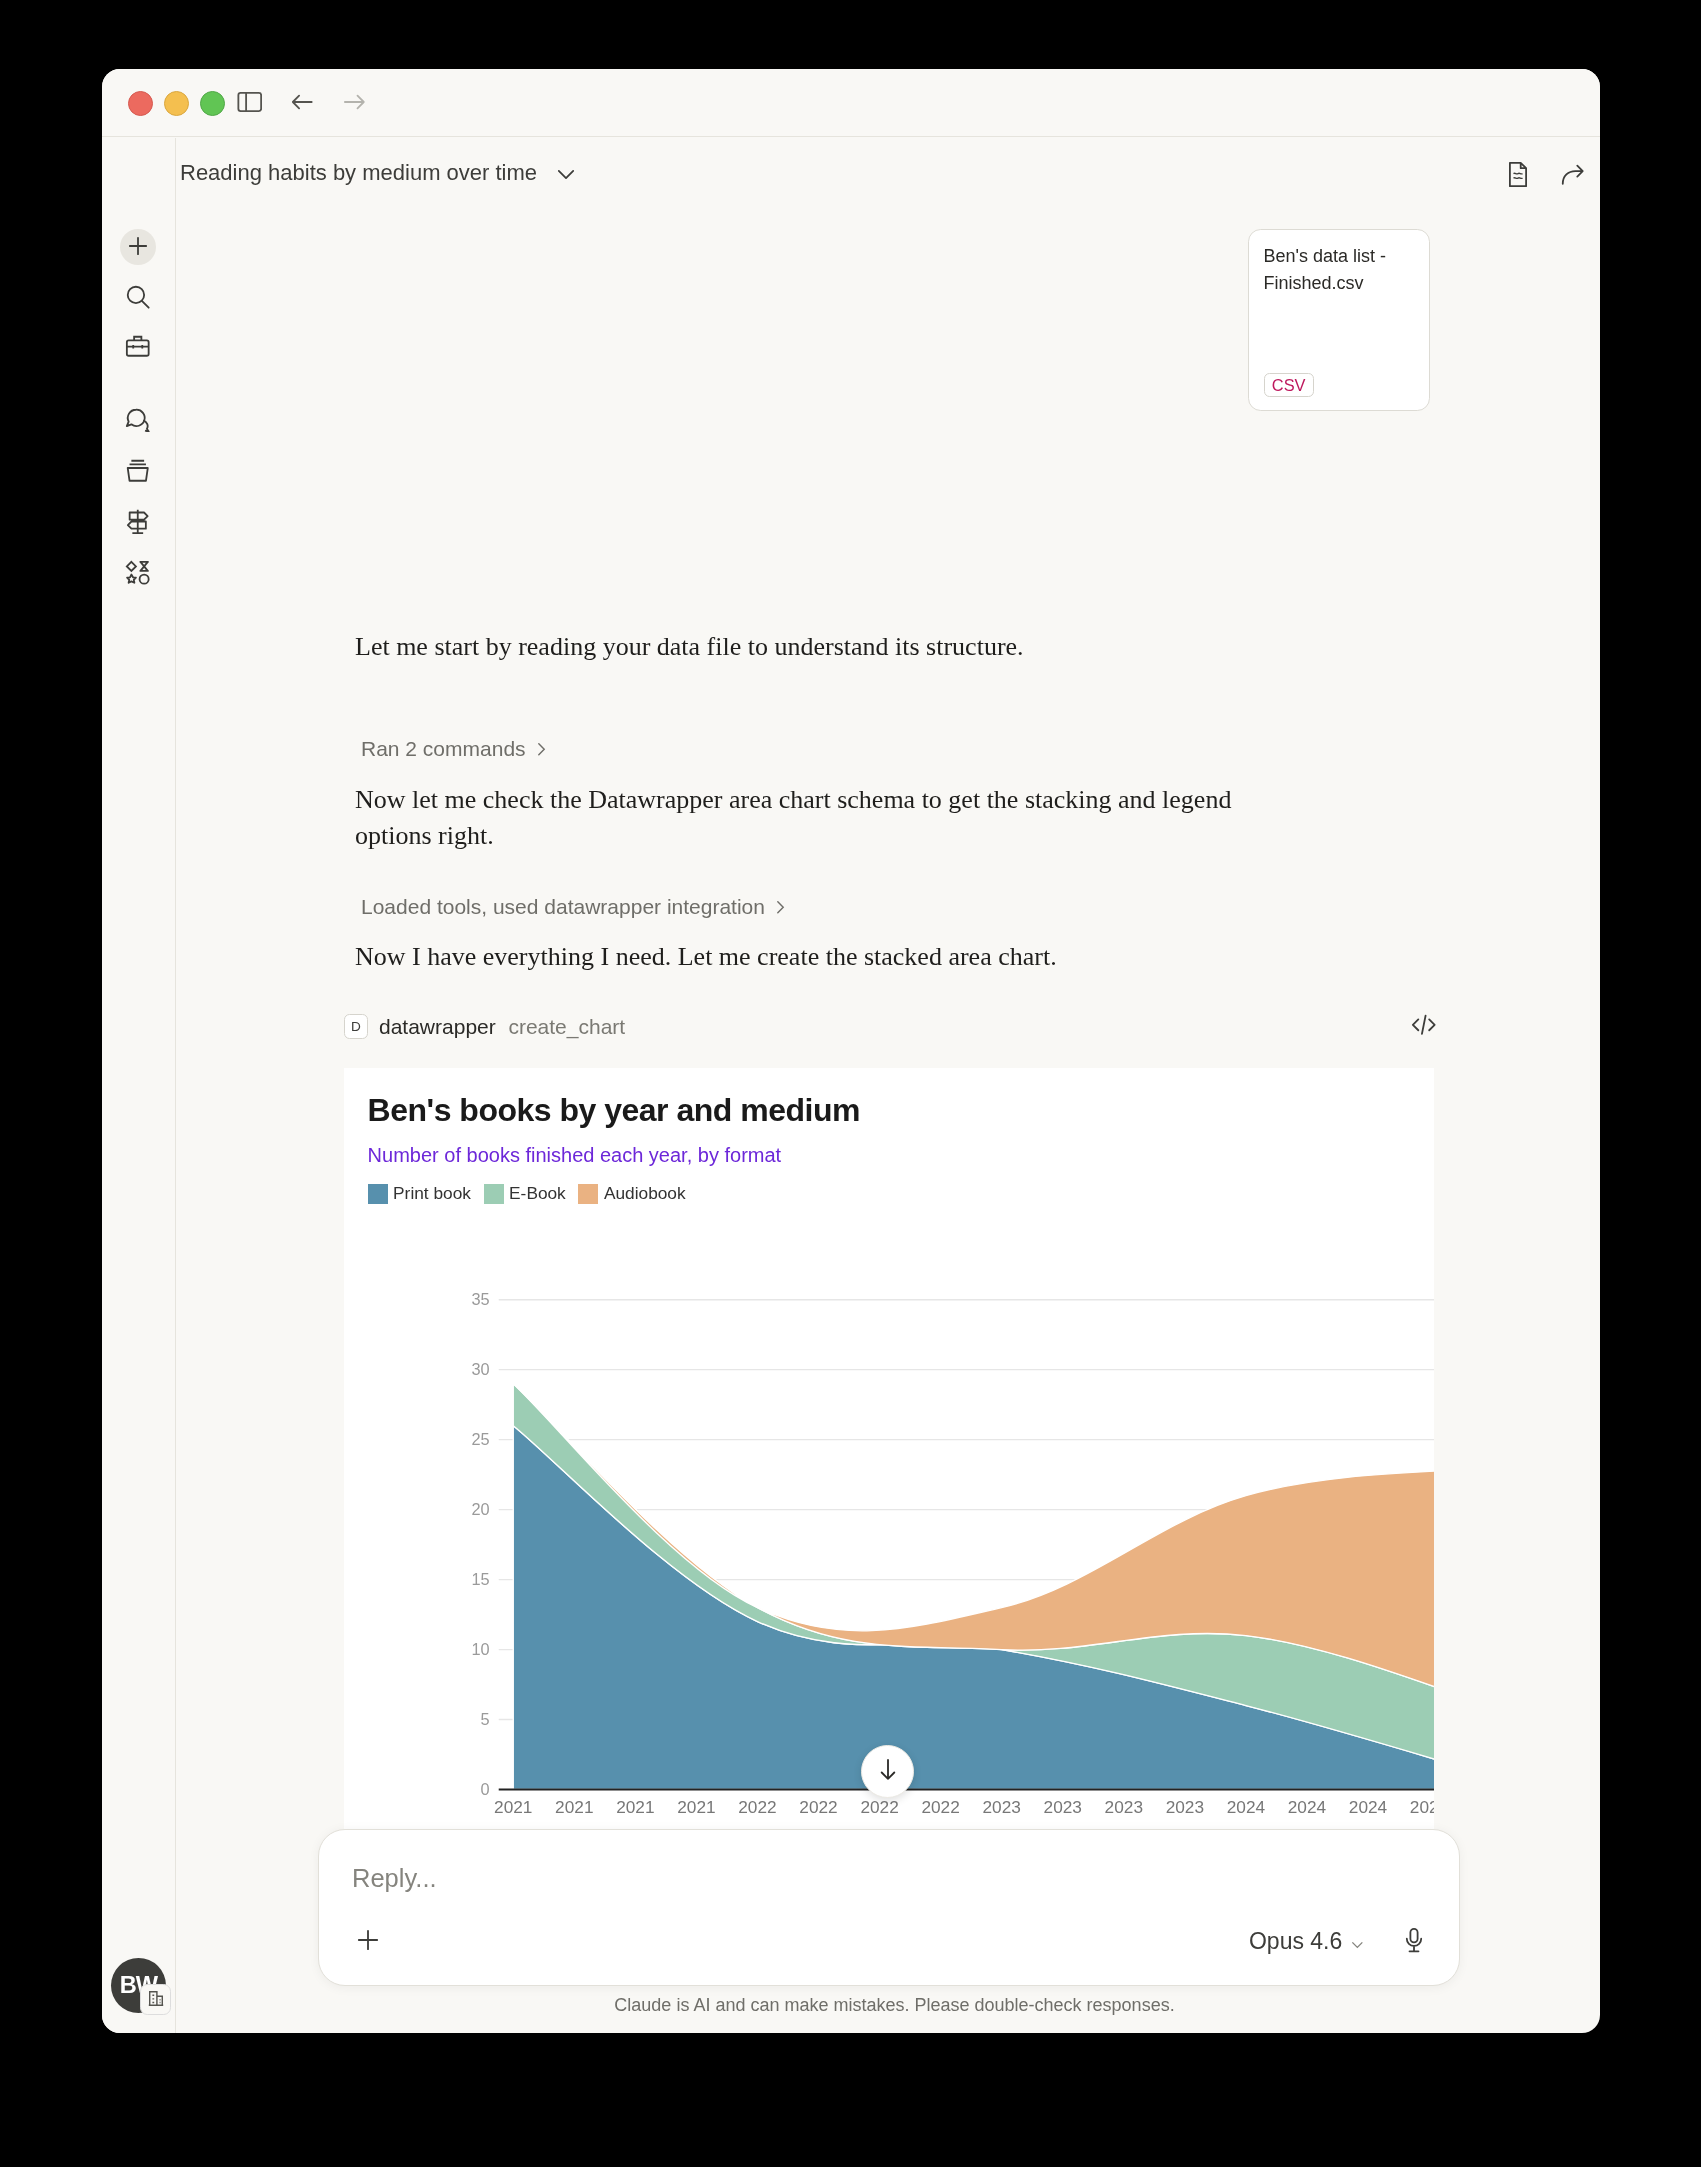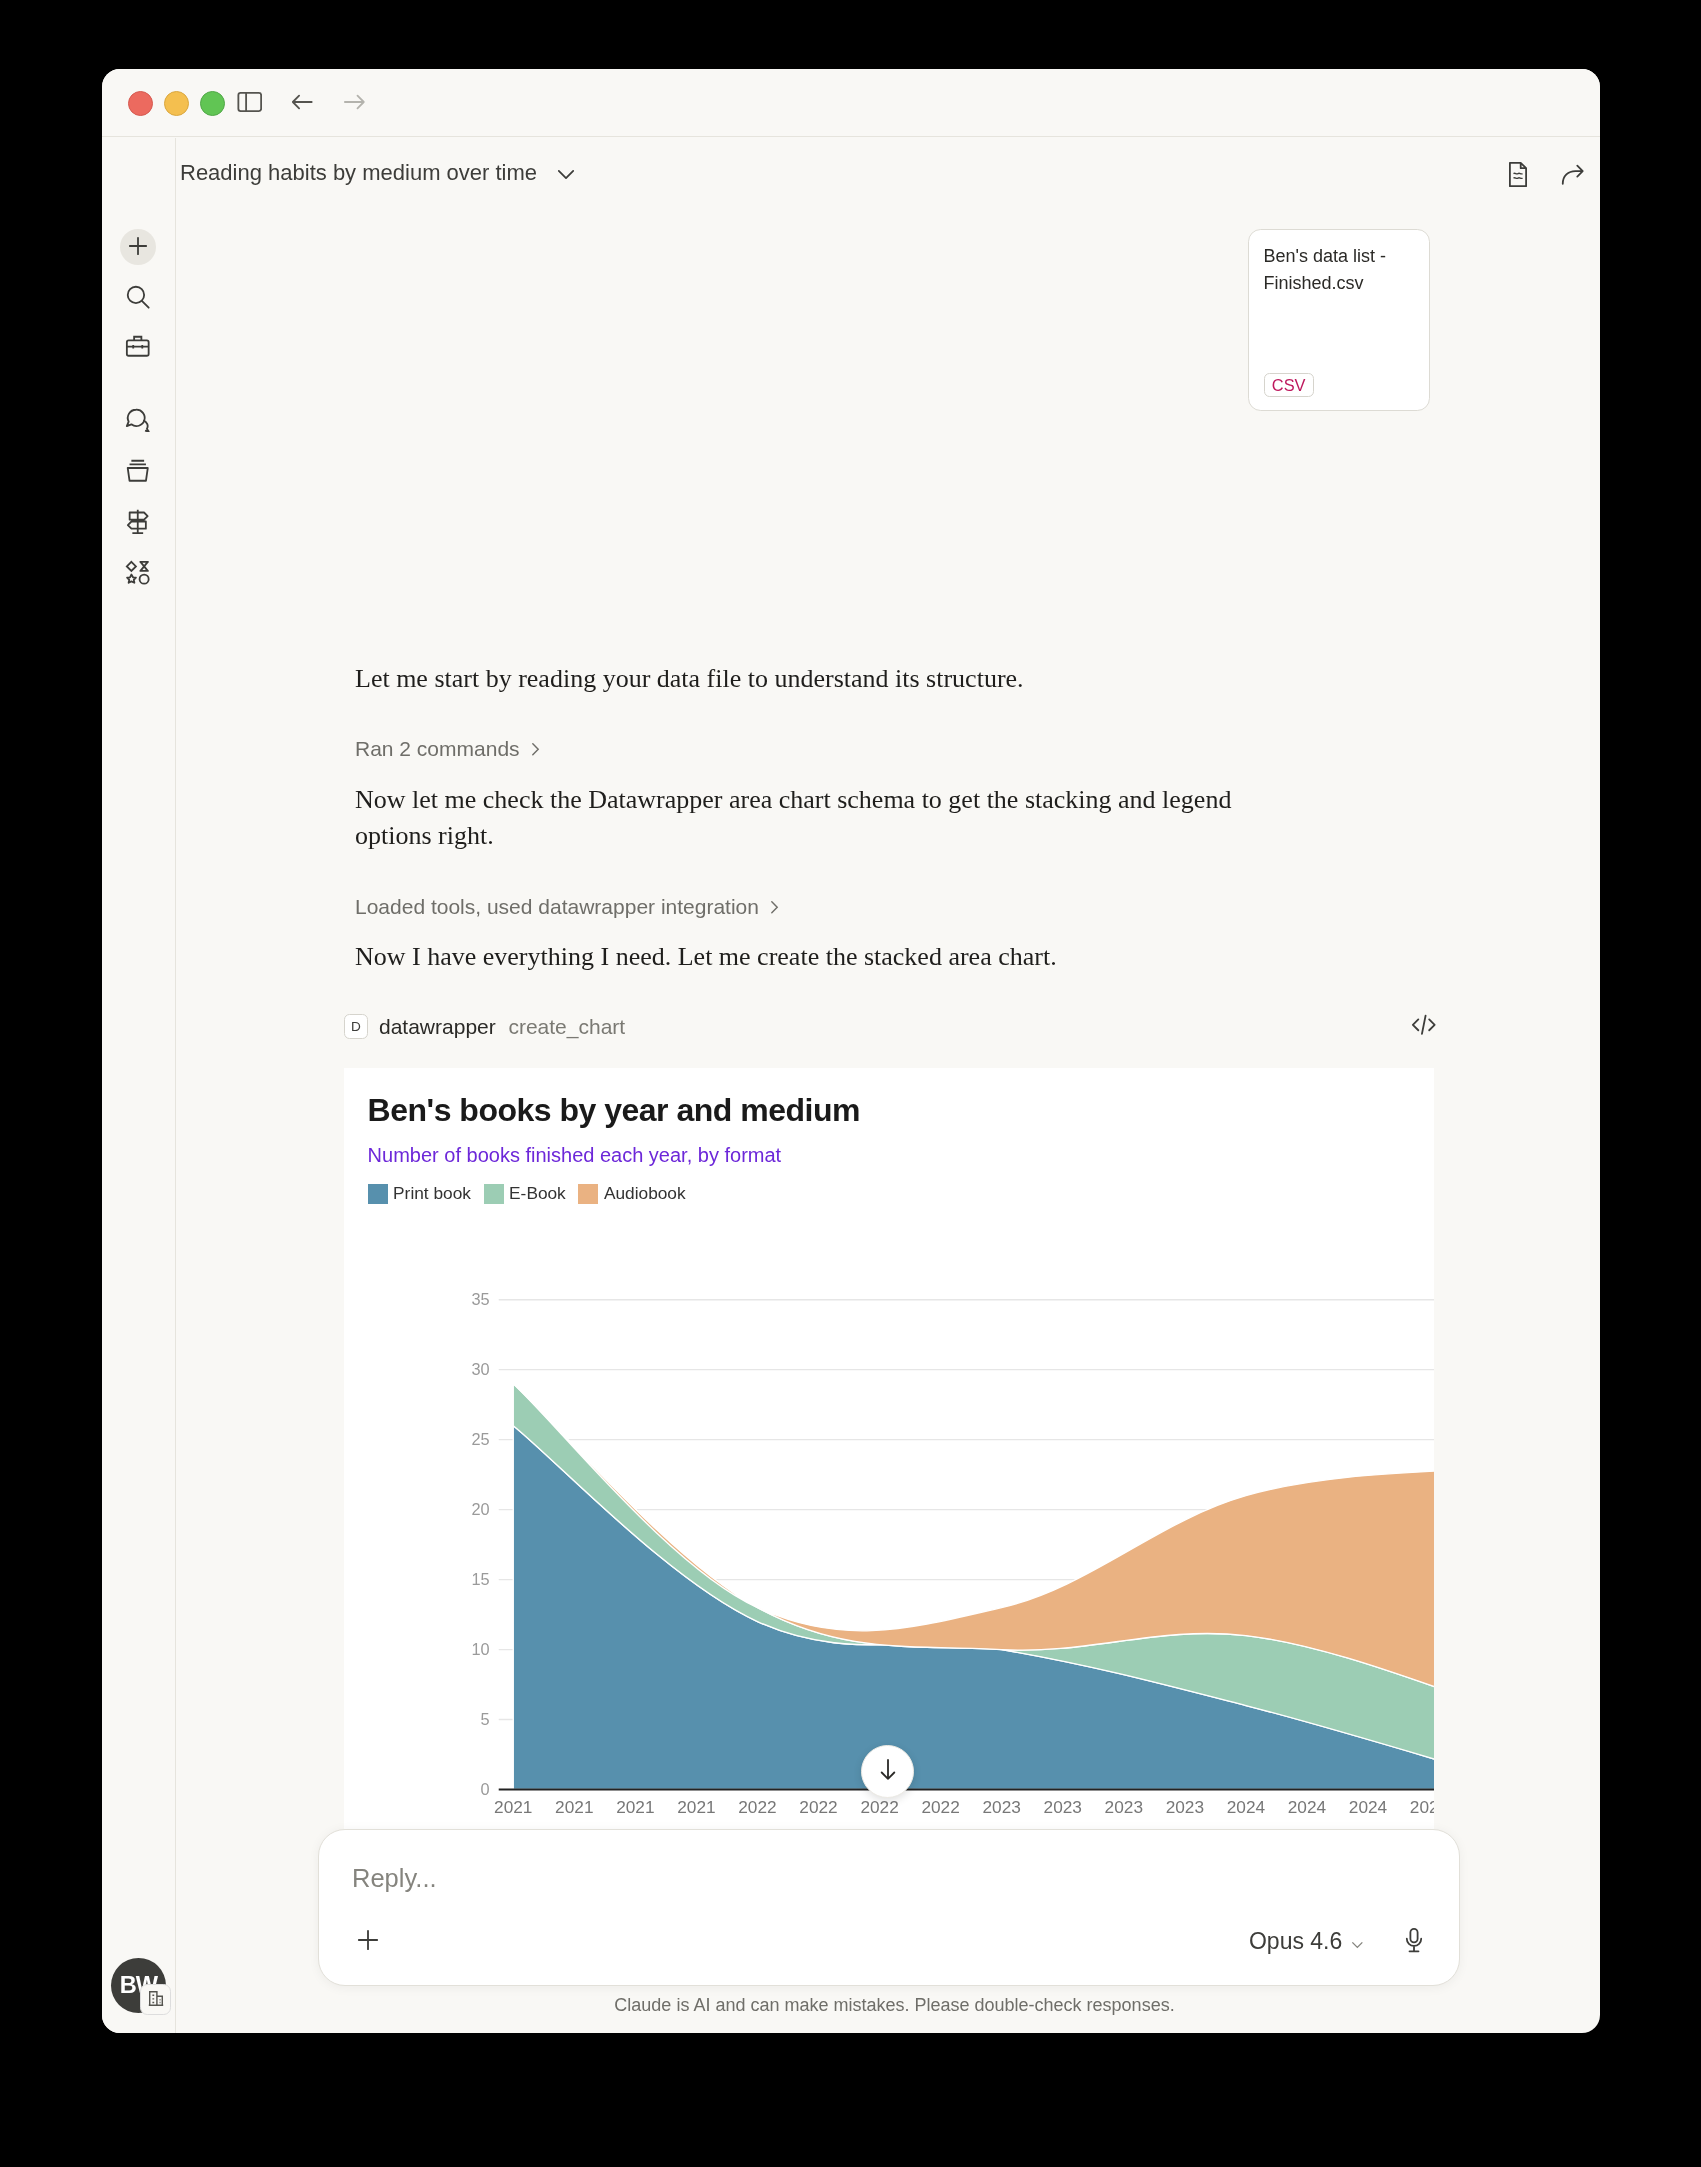--- a/index.html
+++ b/index.html
@@ -60,21 +60,21 @@
     position: absolute; left: 405px; top: 361px; width: 880px;
     background: #efede6; border-radius: 18px; padding: 16.4px 23.6px 20px 23.6px;
     font-size: 24.5px; line-height: 34px; color: #1f1e1c;
   }
 
   .asst {
     position: absolute; left: 253px; width: 955px;
     font-family: "Liberation Serif", "DejaVu Serif", serif; font-size: 26px; line-height: 36px; color: #1f1e1c;
   }
   .toolline {
-    position: absolute; left: 253px; font-size: 21px; color: #6f6e69; display:flex; align-items:center; gap: 11px;
+    position: absolute; left: 259px; font-size: 21px; color: #6f6e69; display:flex; align-items:center; gap: 11px;
   }
 
   .tool-row { position: absolute; left: 242px; top: 942px; right: 164px; height: 31px; display:flex; align-items:center; }
   .d-badge {
     width: 22px; height: 23.6px; border: 1.4px solid #d6d4cd; border-radius: 5.5px; background: #fff;
     font-size: 13.6px; display:flex; align-items:center; justify-content:center; color:#3d3d3a; margin-right: 11px;
   }
   .tool-name { font-size: 21px; color: #2b2a27; margin-right: 12.7px; }
   .tool-fn { font-size: 21px; color: #7a7973; }
   .code-icon { position: absolute; right: 0; top: 1.8px; }
@@ -233,21 +233,21 @@
         </svg>
     </span>
   </div>
 
   <div class="file-card">
     <div class="file-name">Ben's data list - Finished.csv</div>
     <div class="file-badge">CSV</div>
   </div>
 
 
-  <div class="asst" style="top:592px;">Let me start by reading your data file to understand its structure.</div>
+  <div class="asst" style="top:560px;">Let me start by reading your data file to understand its structure.</div>
 
   <div class="toolline" style="top:668px;">
     <span>Ran 2 commands</span>
     <span>
       <svg width="9" height="14.5" viewBox="0 0 10 16">
           <path d="M2 2l6 6-6 6" fill="none" stroke="#6f6e69" stroke-width="1.6" stroke-linecap="round"></path>
         </svg>
     </span>
   </div>
 

